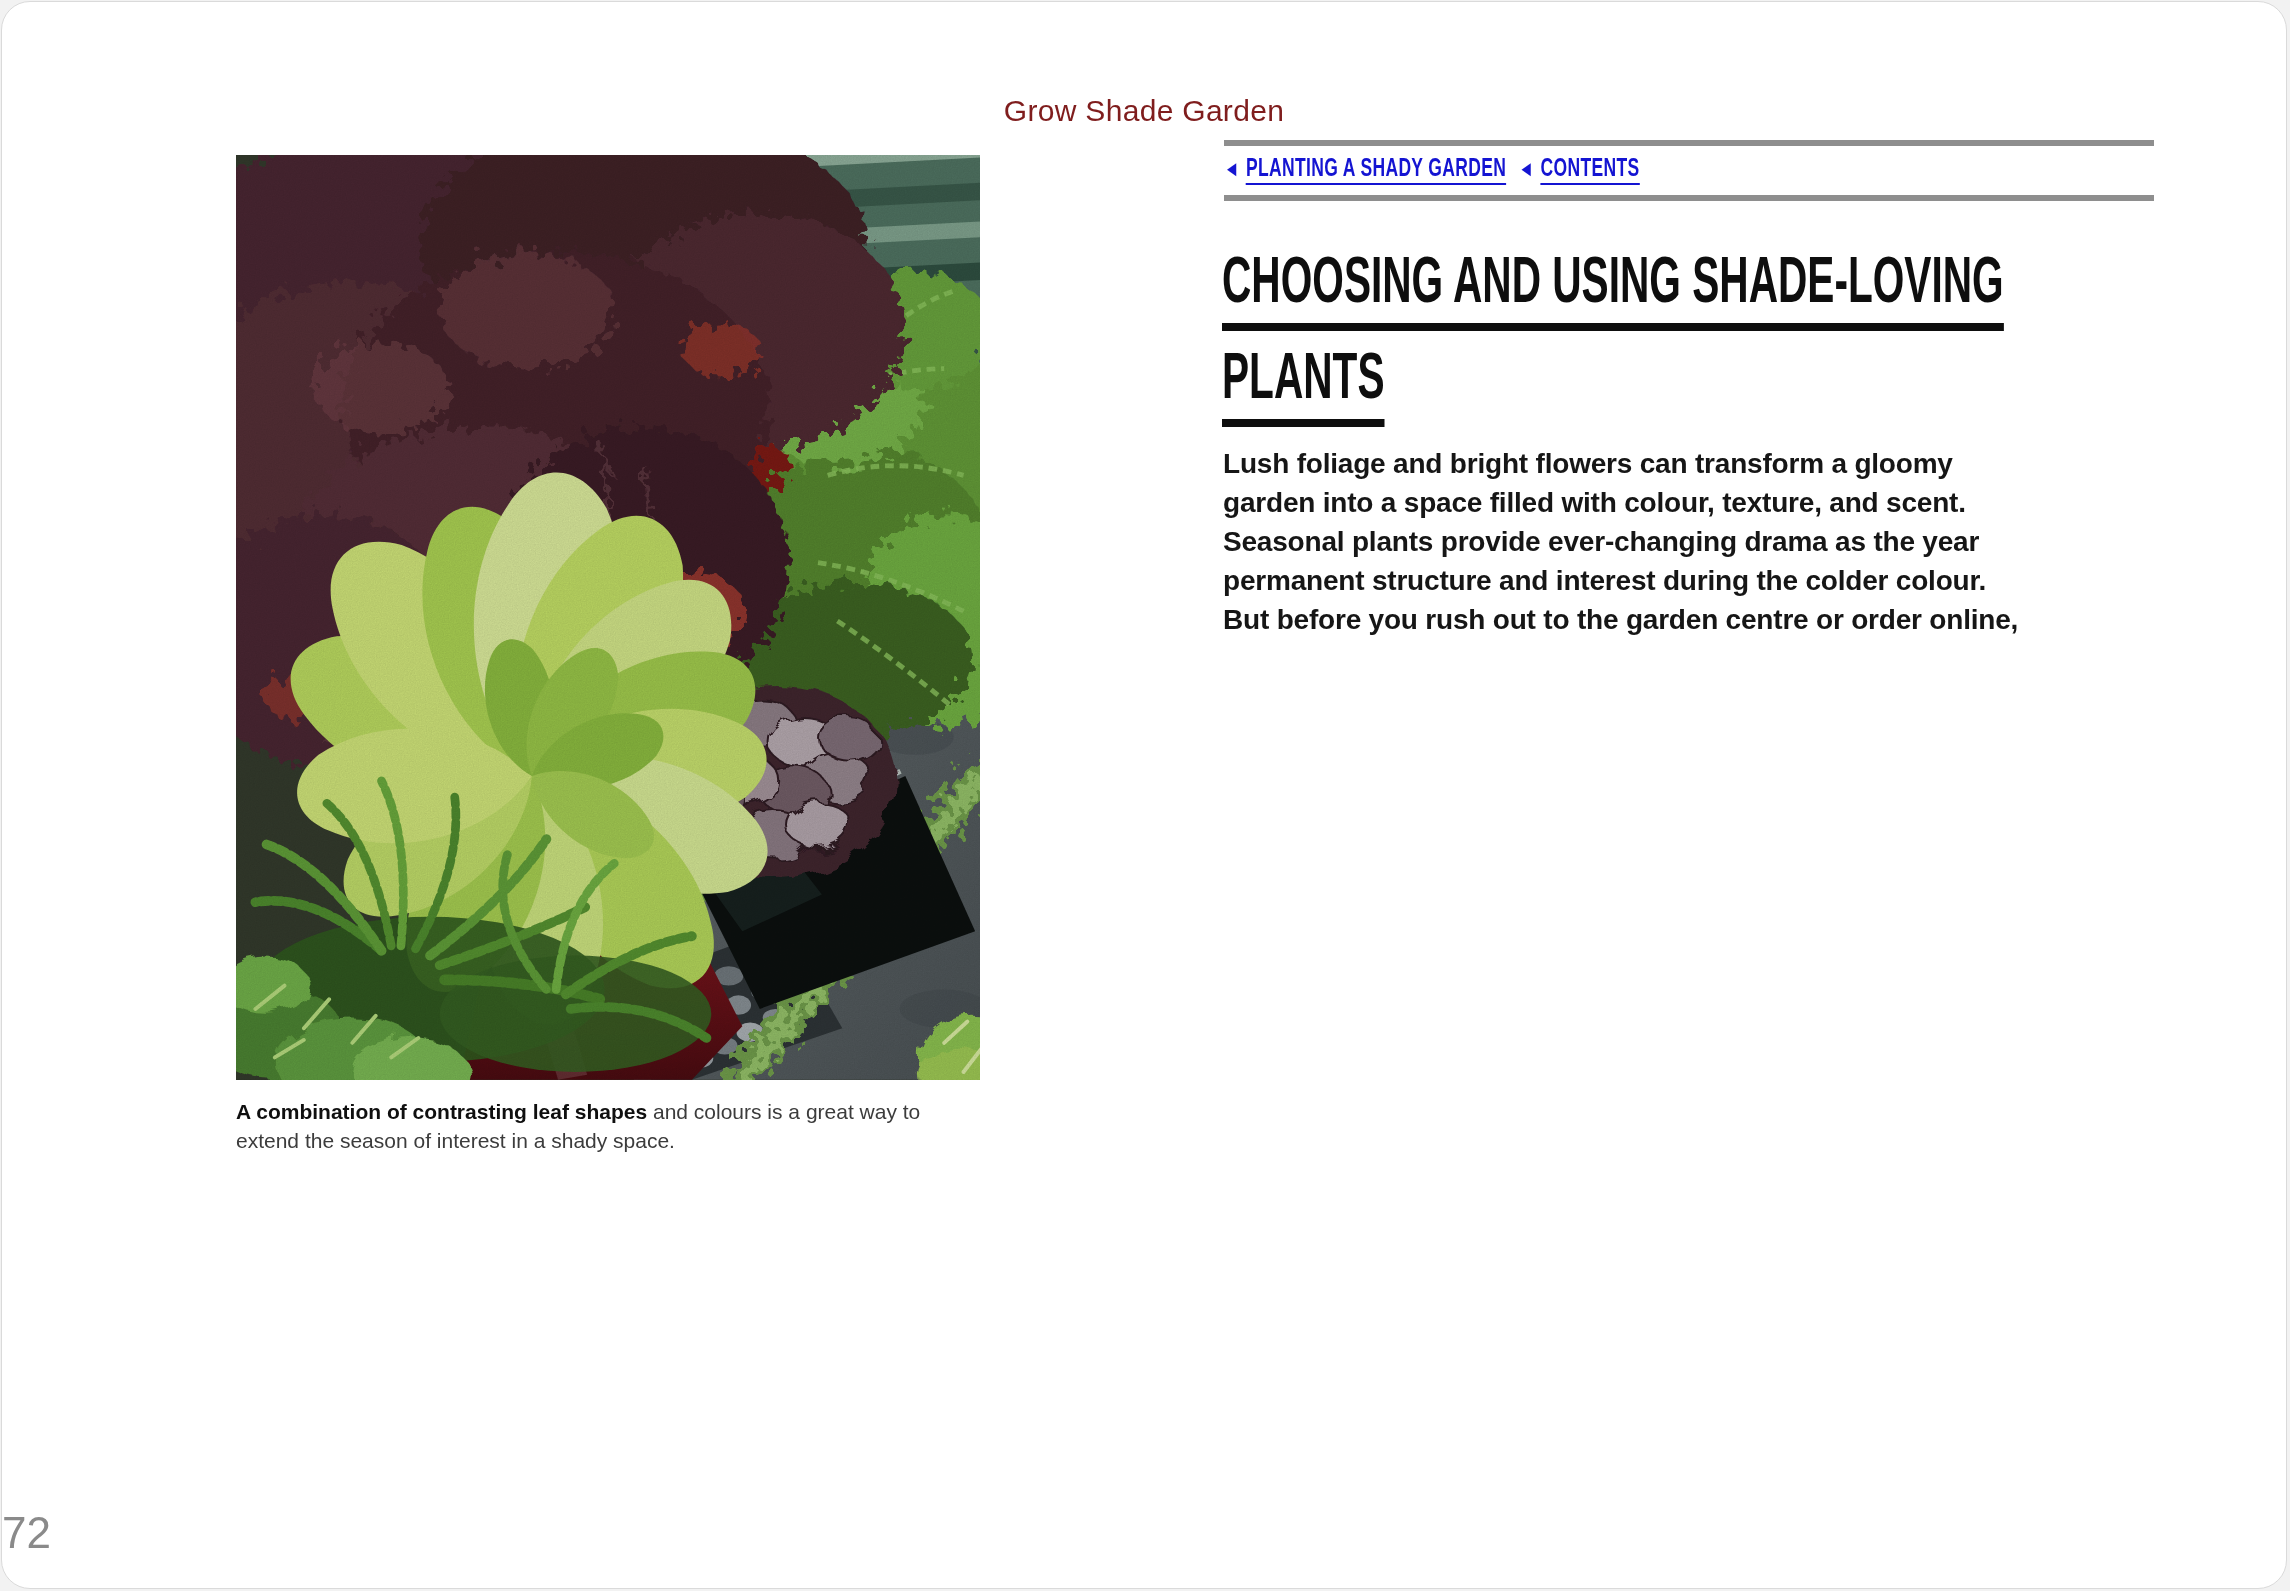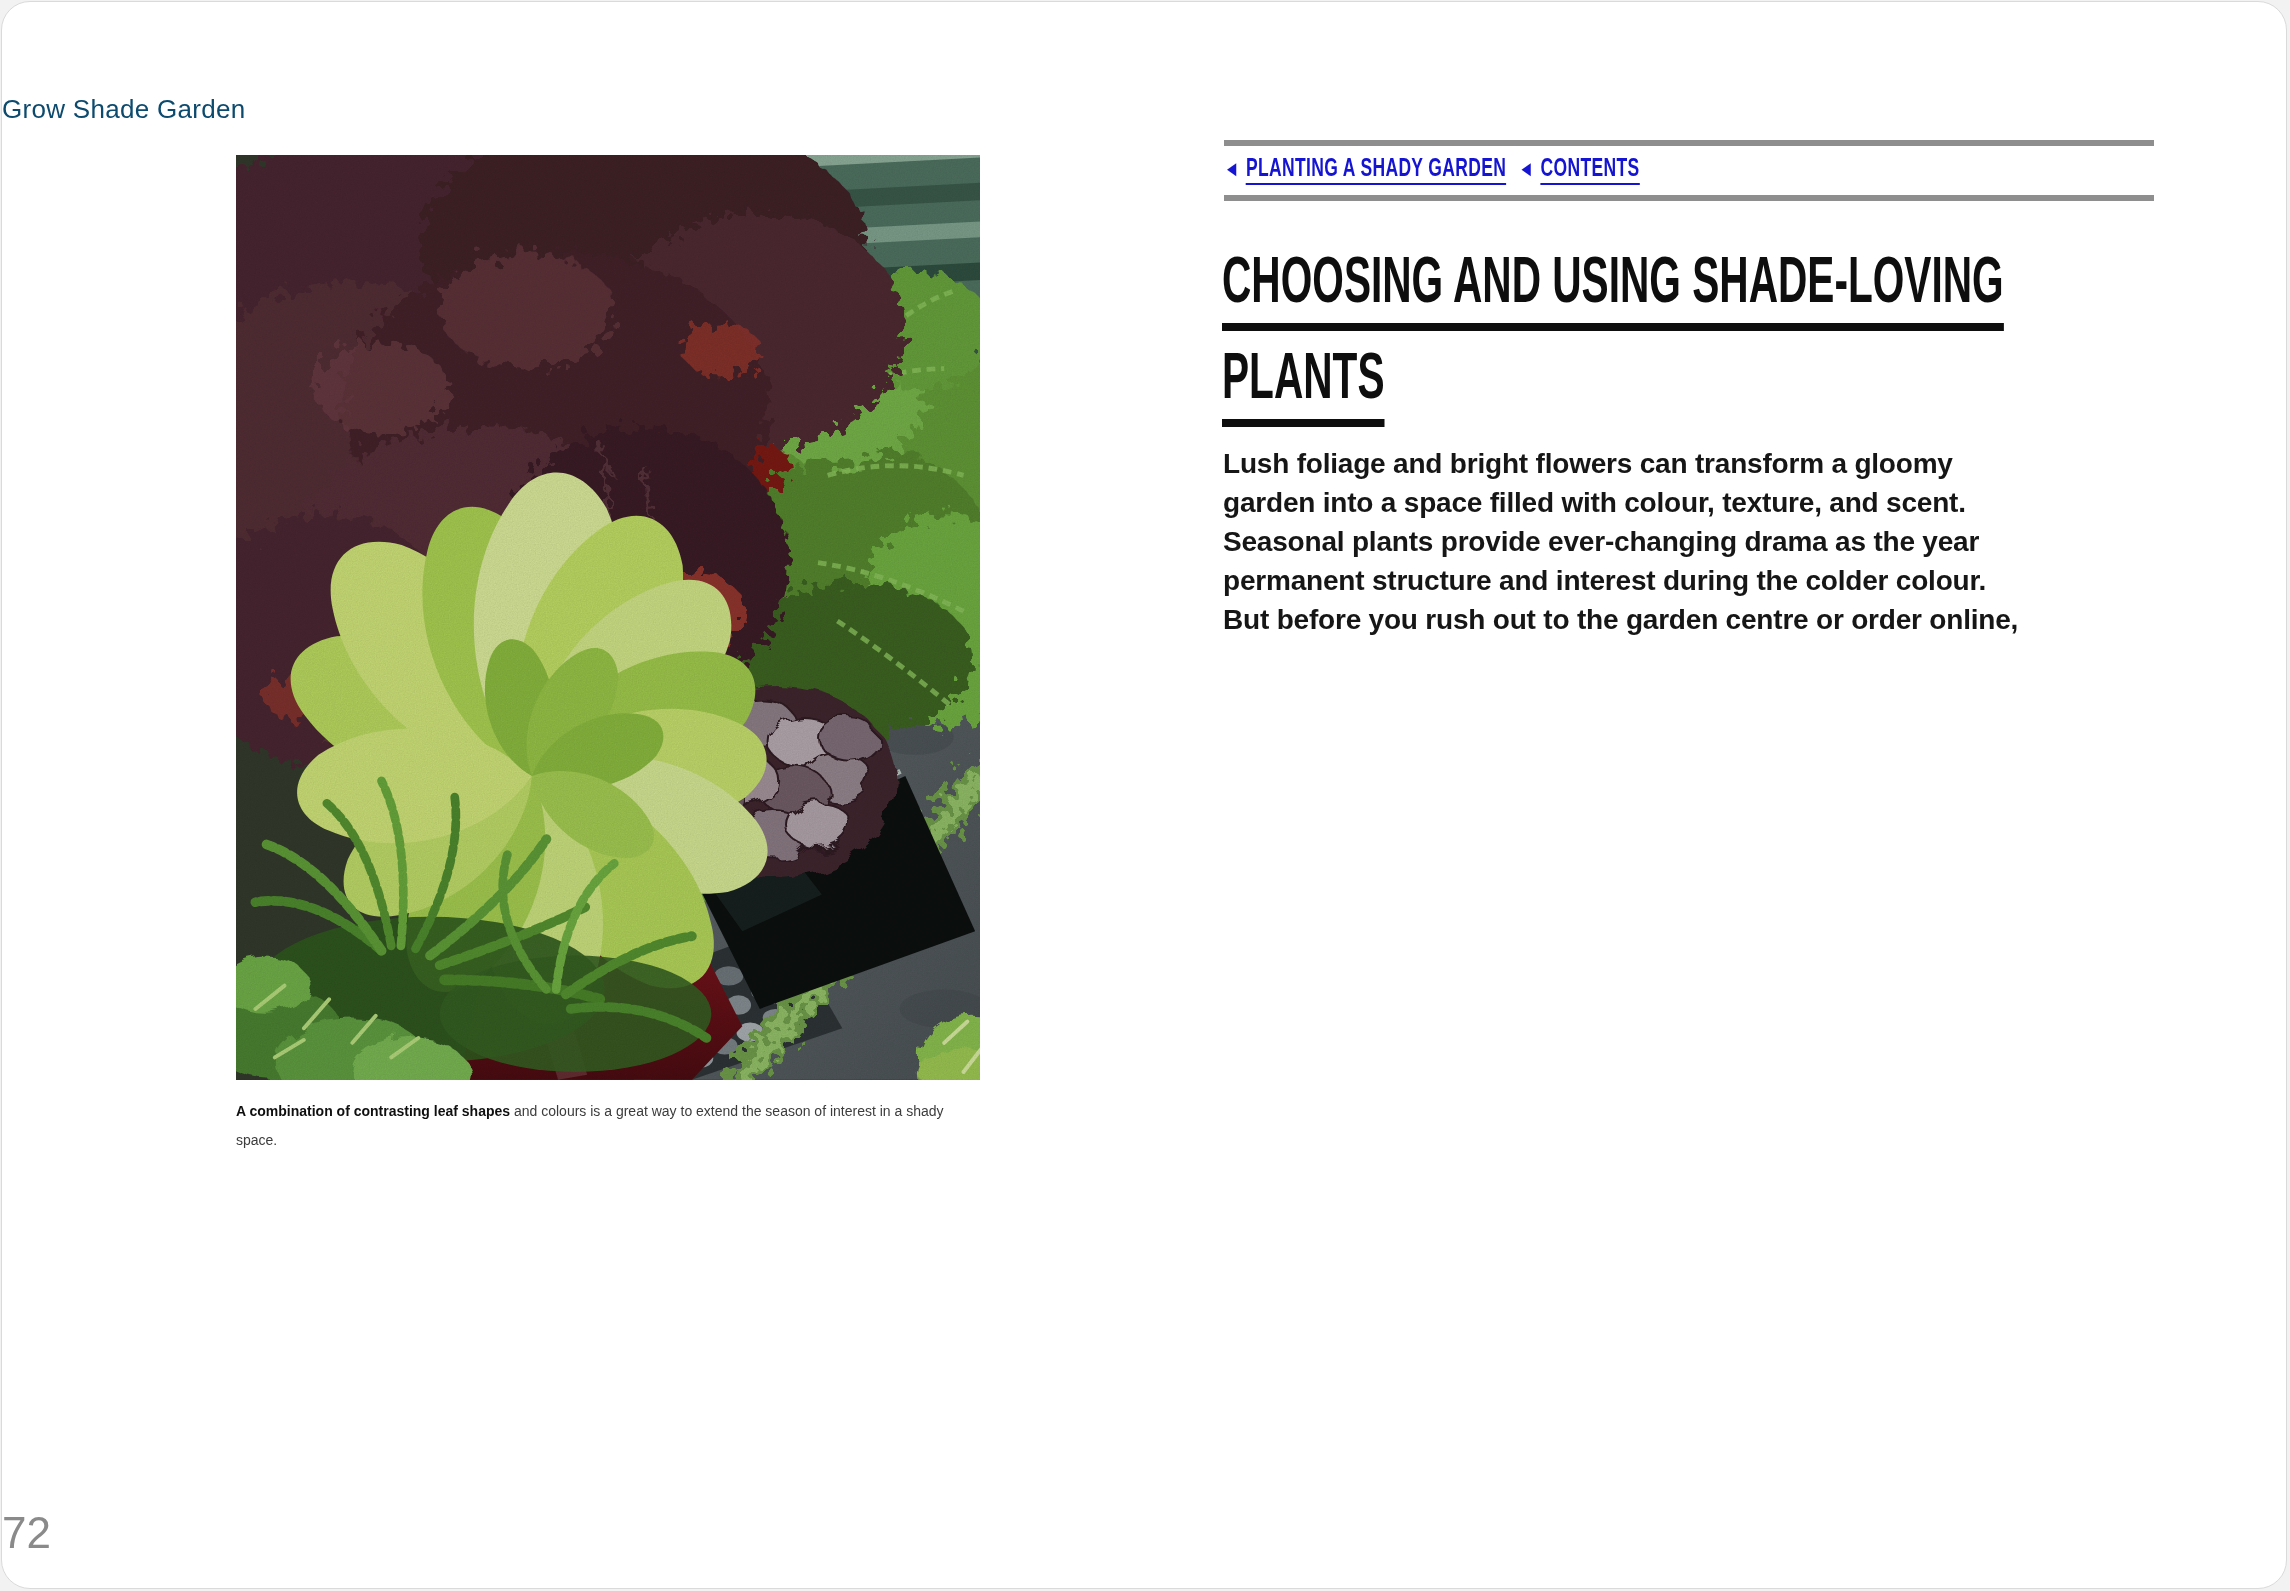--- a/index.html
+++ b/index.html
@@ -8,28 +8,28 @@
     font-family:"Liberation Sans", sans-serif;
     position:relative;overflow:hidden;
   }
   .page{
     position:absolute;left:1px;top:1px;width:2284px;height:1586px;
     background:#ffffff;border:1.9px solid #dadada;border-radius:29px;
     overflow:hidden;
   }
   .book-title{
     position:absolute;top:92px;left:0;width:100%;
-    font-size:26px;color:#0c4a6e;letter-spacing:0.3px;
+    text-align:center;font-size:30px;color:#7f1d1d;letter-spacing:0.3px;
   }
   
   .figure{position:absolute;left:234px;top:153px;width:761px;}
   .photo{display:block;width:744px;height:925px;background:#333a2c;}
   .caption{
     margin:16.5px 0 0;width:747px;
-    font-size:14px;line-height:29px;color:#3c3c3c;
+    font-size:21px;line-height:29px;color:#3c3c3c;
   }
   .caption b{color:#0f0f0f;}
   
   .navbar{position:absolute;left:1222px;top:138px;width:930px;}
   .rule{height:5.8px;background:#8e8e8e;}
   .navlinks{
     padding:6.8px 0 9.7px;display:flex;gap:17.5px;align-items:baseline;
     transform:scaleX(.70);transform-origin:left center;white-space:nowrap;
   }
   .navlink{

